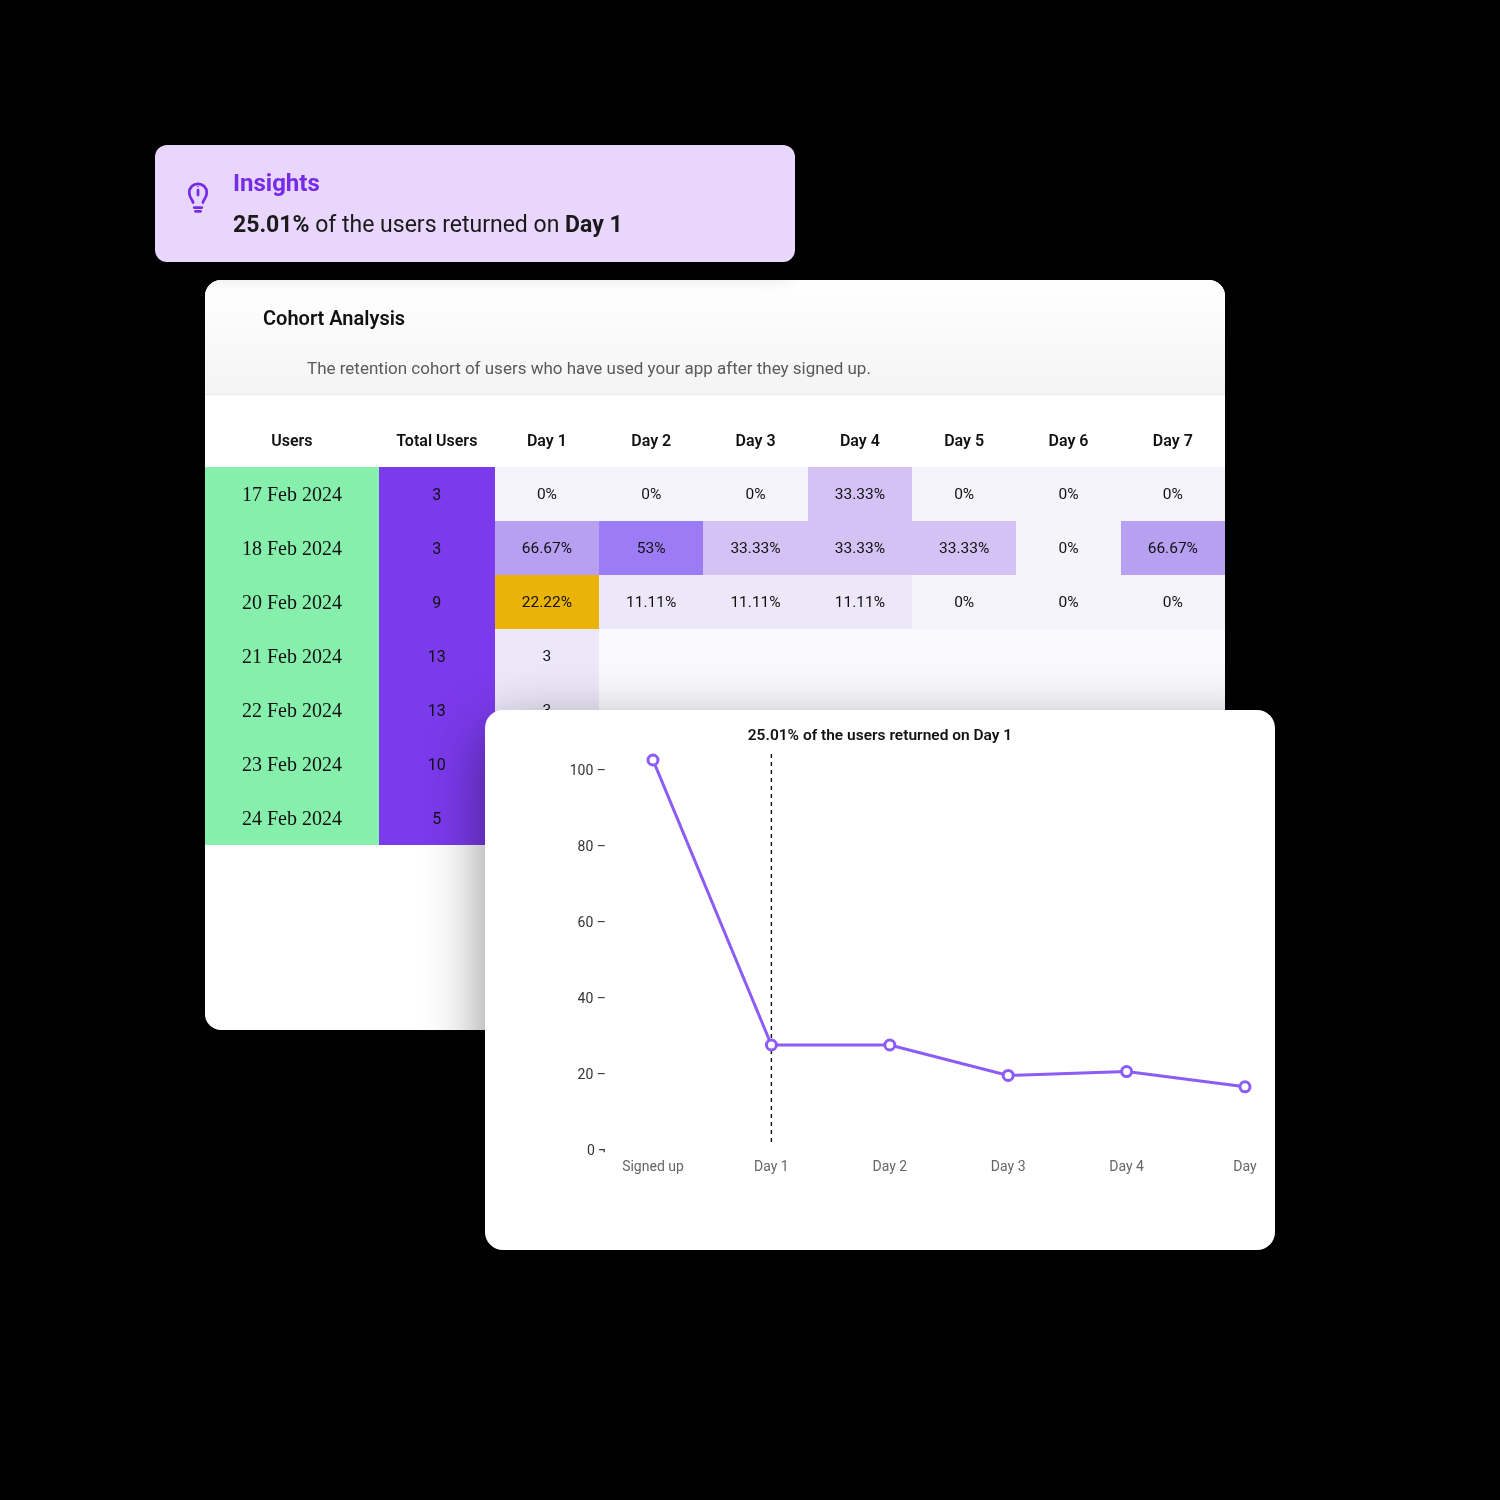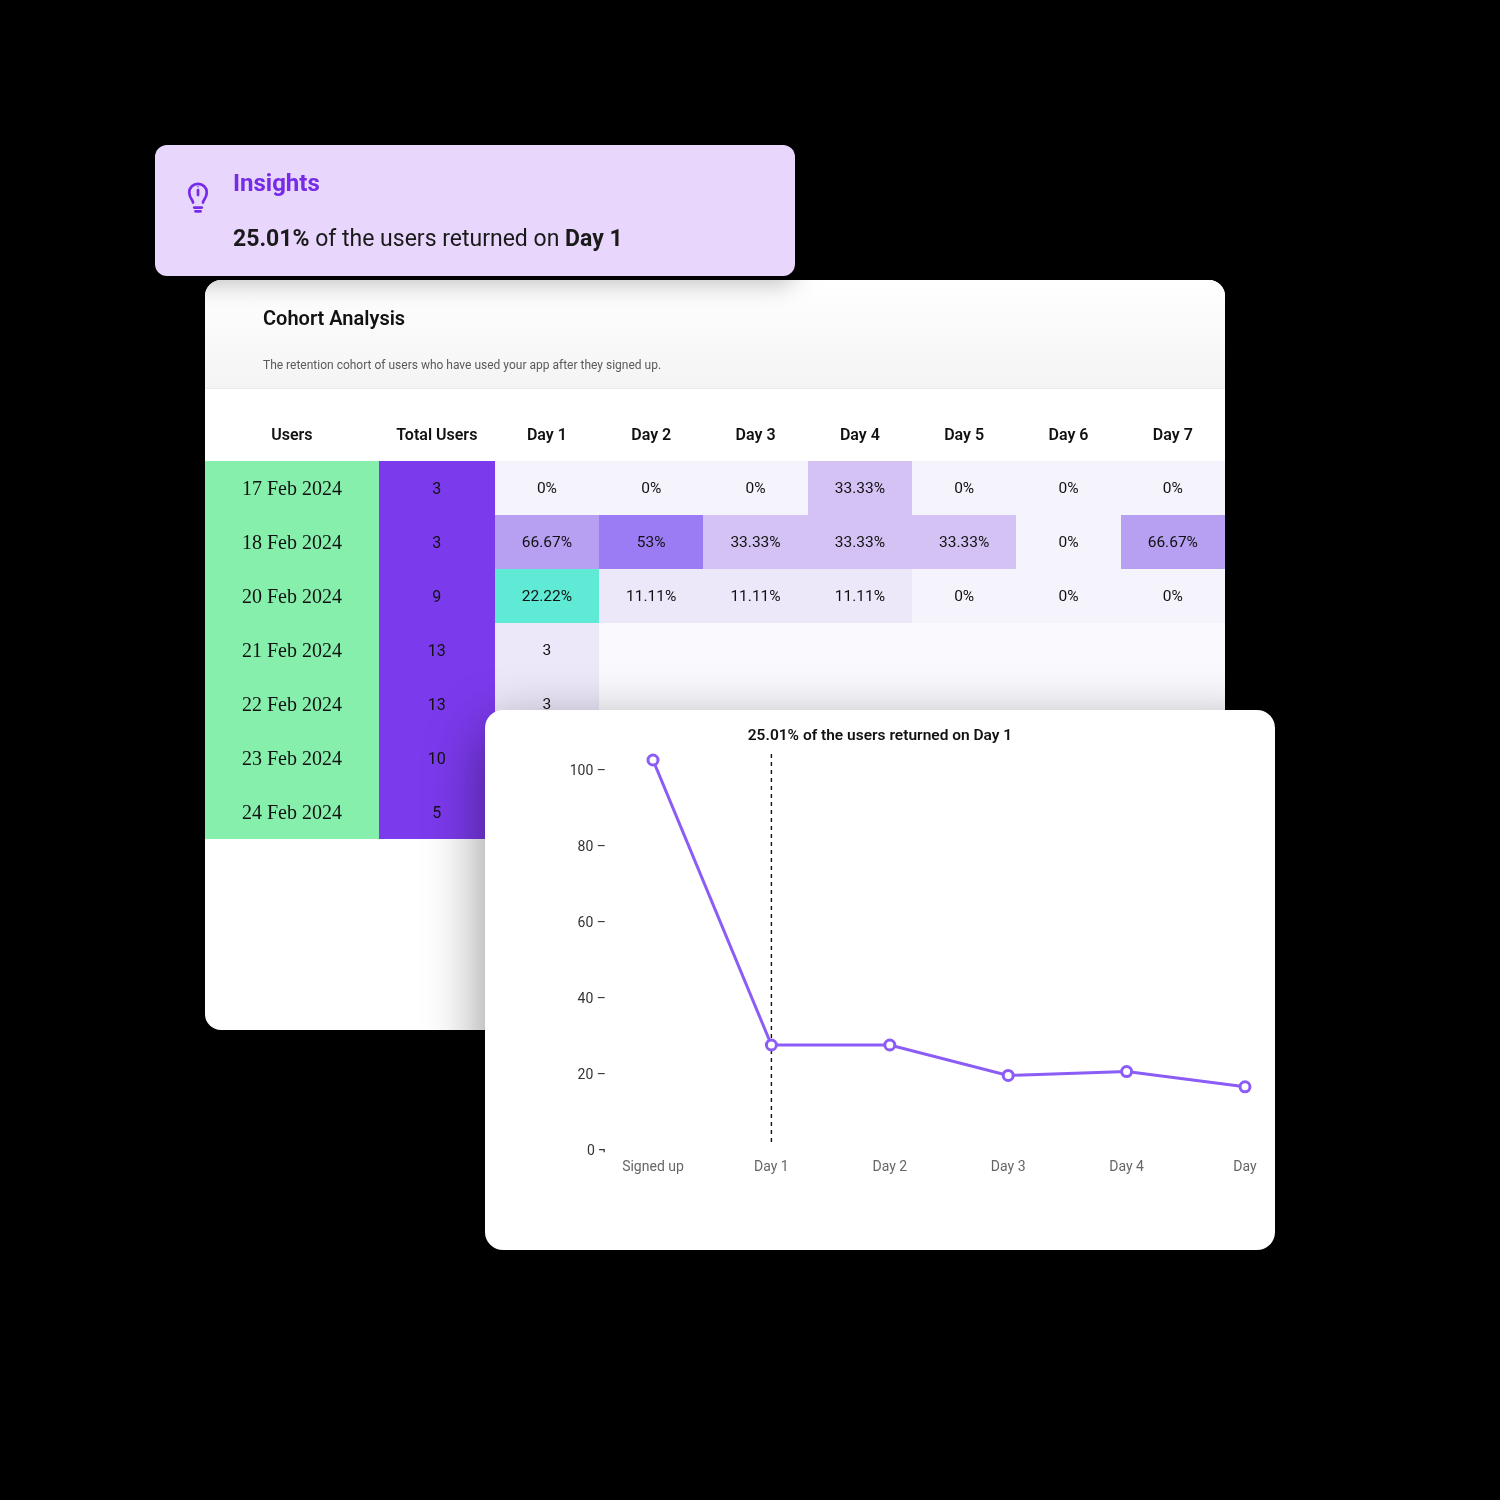--- a/index.html
+++ b/index.html
@@ -37,21 +37,21 @@
   .insights-icon {
     width: 30px; height: 40px;
     display: flex; align-items: center; justify-content: center;
     color: #752be8;
     margin-top: 6px;
   }
   .insights-title {
     color: #752be8;
     font-size: 24px;
     font-weight: 700;
-    margin-bottom: 28px;
+    margin-bottom: 14px;
   }
   .insights-text {
     font-size: 23px;
     color: #1a1a1a;
   }
   .insights-text b { font-weight: 700; }
 
   
   .cohort-panel {
     position: absolute;
@@ -70,22 +70,23 @@
     border-bottom: 1px solid #ececec;
     background: linear-gradient(#ffffff, #f4f4f5);
   }
   .cohort-title {
     font-size: 20px;
     font-weight: 600;
     color: #111;
     margin-bottom: 28px;
   }
   .cohort-sub {
-    font-size: 12px;
+    font-size: 17px;
     color: #5a5a5a;
+    margin-left: 44px;
   }
   .cohort-body { padding: 18px 0 0 0; }
 
   table.cohort {
     width: 100%;
     border-collapse: collapse;
     font-size: 16px;
     table-layout: fixed;
   }
   table.cohort th, table.cohort td {
@@ -211,21 +212,21 @@
               <td class="pct-cell" style="background: rgb(156, 124, 244);">53%</td>
               <td class="pct-cell" style="background: rgb(211, 194, 243);">33.33%</td>
               <td class="pct-cell" style="background: rgb(211, 194, 243);">33.33%</td>
               <td class="pct-cell" style="background: rgb(211, 194, 243);">33.33%</td>
               <td class="pct-cell" style="background: rgb(245, 243, 251);">0%</td>
               <td class="pct-cell" style="background: rgb(183, 159, 241);">66.67%</td>
             </tr>
             <tr>
               <td class="date-cell">20 Feb 2024</td>
               <td class="user-cell">9</td>
-              <td class="pct-cell" style="background: #5eead4;">22.22%</td>
+              <td class="pct-cell" style="background: #eab308;">22.22%</td>
               <td class="pct-cell" style="background: rgb(236, 231, 249);">11.11%</td>
               <td class="pct-cell" style="background: rgb(236, 231, 249);">11.11%</td>
               <td class="pct-cell" style="background: rgb(236, 231, 249);">11.11%</td>
               <td class="pct-cell" style="background: rgb(245, 243, 251);">0%</td>
               <td class="pct-cell" style="background: rgb(245, 243, 251);">0%</td>
               <td class="pct-cell" style="background: rgb(245, 243, 251);">0%</td>
             </tr>
             <tr>
               <td class="date-cell">21 Feb 2024</td>
               <td class="user-cell">13</td>

